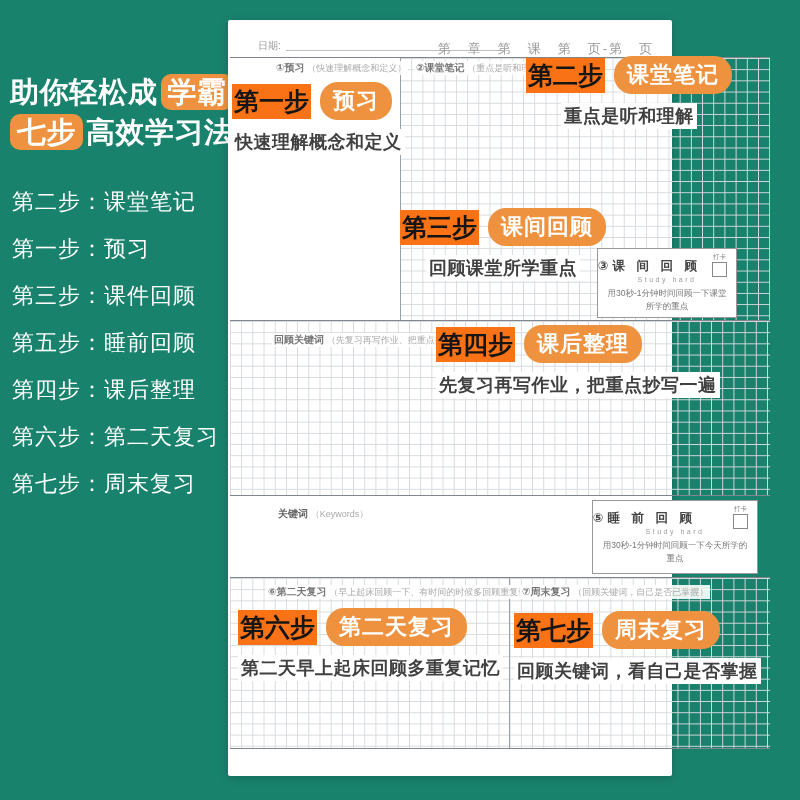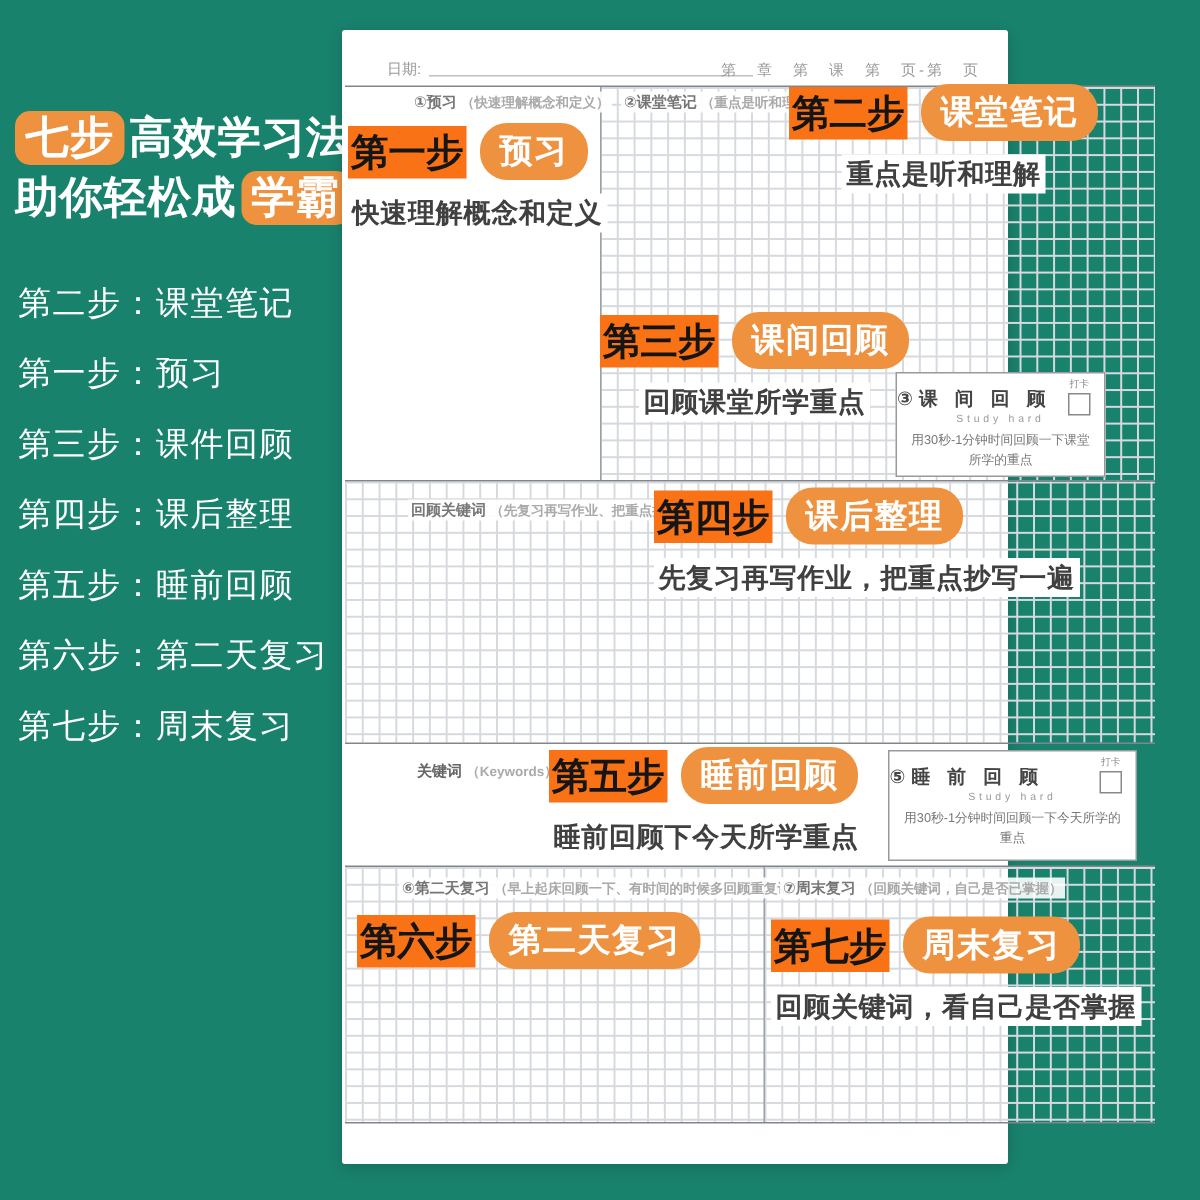--- a/index.html
+++ b/index.html
@@ -13,60 +13,60 @@
   .t-line{font-size:29px;font-weight:800;line-height:40px;white-space:nowrap;letter-spacing:0.5px;}
   .t-badge{display:inline-block;background:#ef9240;color:#fff;border-radius:10px;padding:0 7px;line-height:36px;}
   .t-line .t-badge{margin-right:3px;}
   .t-line2 .t-badge{margin-left:3px;margin-right:0;}
   .steps-list{list-style:none;margin:26px 0 0 2px;padding:0;}
   .steps-list li{height:47px;display:flex;align-items:center;font-size:22px;font-weight:400;color:#fff;white-space:nowrap;letter-spacing:1px;}
   
   .page{position:absolute;left:228px;top:20px;width:444px;height:756px;background:#fff;border-radius:2px;box-shadow:0 2px 10px rgba(0,0,0,0.18);}
   .date-label{position:absolute;left:30px;top:19px;font-size:10px;color:#999;}
   .date-line{position:absolute;left:58px;top:30px;width:216px;border-bottom:1px solid #c0c0c0;}
-  .page-ref{position:absolute;right:18px;top:20px;font-size:10px;color:#999;letter-spacing:2px;white-space:nowrap;}
+  .page-ref{position:absolute;right:18px;top:20px;font-size:13px;color:#999;letter-spacing:2px;white-space:nowrap;}
   .hline{position:absolute;left:2px;width:540px;border-top:1px solid #81868d;}
   .vline{position:absolute;border-left:1px solid #9aa0a7;}
   .grid{position:absolute;
     background-image:linear-gradient(to right,#d6dade 1px,transparent 1px),
                      linear-gradient(to bottom,#d6dade 1px,transparent 1px);
     background-size:11.2px 11.2px;}
   .slabel{position:absolute;font-size:10px;font-weight:700;color:#777;background:rgba(255,255,255,.9);padding:0 2px;white-space:nowrap;}
-  .slabel .note{font-weight:700;color:#aaa;font-size:9px;}
+  .slabel .note{font-weight:400;color:#aaa;font-size:9px;}
   
   .anno{position:absolute;white-space:nowrap;}
   .anno-row{display:flex;align-items:center;}
   .anno-step{font-size:25px;font-weight:900;color:#151515;margin-right:9px;background:#f97316;padding:1px 2px;}
   .anno-badge{background:#ef9240;color:#fff;font-weight:800;font-size:22px;padding:4px 13px;border-radius:18px;letter-spacing:1px;}
   .anno-desc{display:inline-block;font-size:18px;font-weight:800;color:#404040;margin-top:9px;background:#fff;padding:1px 3px;letter-spacing:0.5px;}
   .anno.center{text-align:center;}
   
   .pbox{position:absolute;background:#fff;border:1.5px solid #999;box-sizing:border-box;padding-top:9px;}
   .pbox-title{font-size:12.5px;font-weight:800;color:#444;letter-spacing:4px;white-space:nowrap;}
   .pbox-sub{font-size:7px;color:#9a9a9a;letter-spacing:2.5px;text-align:center;margin-top:1px;}
   .pbox-desc{font-size:8.5px;color:#777;text-align:center;margin-top:4px;line-height:1.5;padding:0 7px;}
   .pbox-punch{position:absolute;top:4px;right:9px;font-size:6.5px;color:#888;text-align:center;line-height:1.2;}
   .pbox-check{display:block;width:13px;height:13px;border:1px solid #888;margin:1px auto 0;background:#fff;}
 </style>
 </head>
 <body>
 
 <aside class="left-panel">
+  <div class="t-line t-line2">
+    <span>助你轻松成</span><span class="t-badge">学霸</span>
+  </div>
   <div class="t-line">
     <span class="t-badge">七步</span><span>高效学习法</span>
-  </div>
-  <div class="t-line t-line2">
-    <span>助你轻松成</span><span class="t-badge">学霸</span>
   </div>
   <ul class="steps-list">
     <li>第二步：课堂笔记</li>
     <li>第一步：预习</li>
     <li>第三步：课件回顾</li>
+    <li>第五步：睡前回顾</li>
     <li>第四步：课后整理</li>
-    <li>第五步：睡前回顾</li>
     <li>第六步：第二天复习</li>
     <li>第七步：周末复习</li>
   </ul>
 </aside>
 
 <main class="page">
 
   <span class="date-label">日期:</span>
   <div class="date-line"></div>
   <span class="page-ref">第　章　第　课　第　页-第　页</span>
@@ -115,33 +115,27 @@
   </div>
 
   <div class="anno center" style="left:172px;top:188px;">
     <div class="anno-row">
       <span class="anno-step">第三步</span>
       <span class="anno-badge">课间回顾</span>
     </div>
     <span class="anno-desc">回顾课堂所学重点</span>
   </div>
 
-  <div class="anno center" style="left:138px;top:478px;">
-    <div class="anno-row">
-      <span class="anno-step">第五步</span>
-      <span class="anno-badge">睡前回顾</span>
-    </div>
-    <span class="anno-desc">睡前回顾下今天所学重点</span>
-  </div>
 
   <div class="anno" style="left:10px;top:588px;">
     <div class="anno-row">
       <span class="anno-step">第六步</span>
       <span class="anno-badge">第二天复习</span>
     </div>
+    <span class="anno-desc">第二天早上起床回顾多重复记忆</span>
   </div>
 
   <div class="anno" style="left:286px;top:591px;">
     <div class="anno-row">
       <span class="anno-step">第七步</span>
       <span class="anno-badge">周末复习</span>
     </div>
     <span class="anno-desc">回顾关键词，看自己是否掌握</span>
   </div>
 

